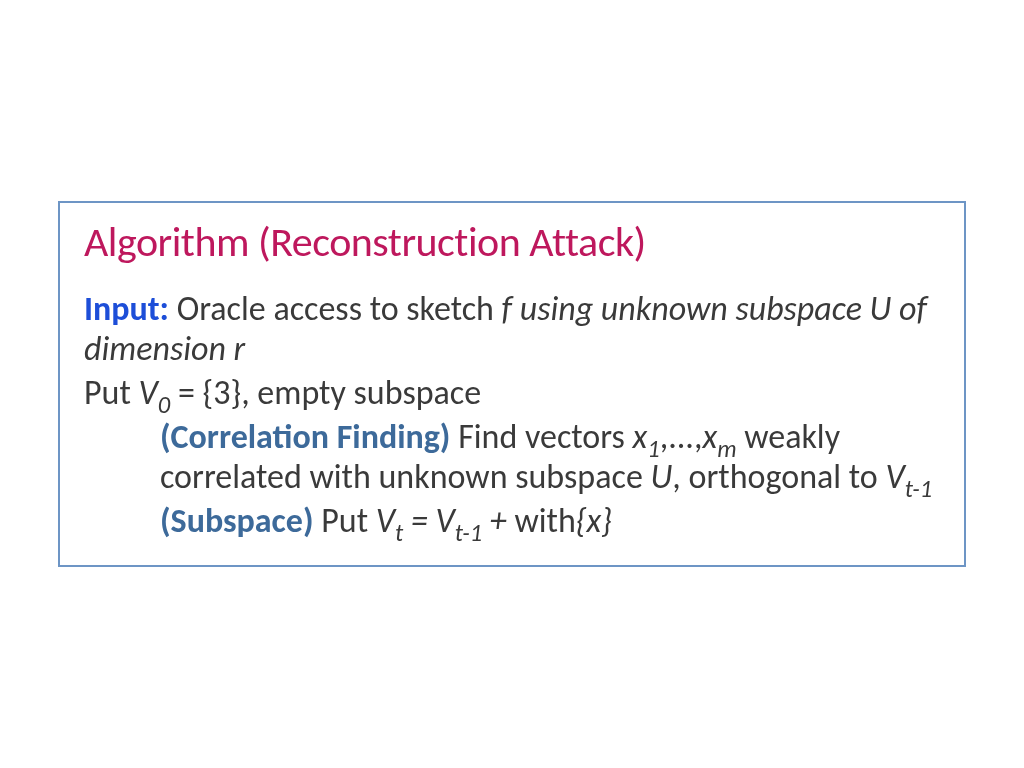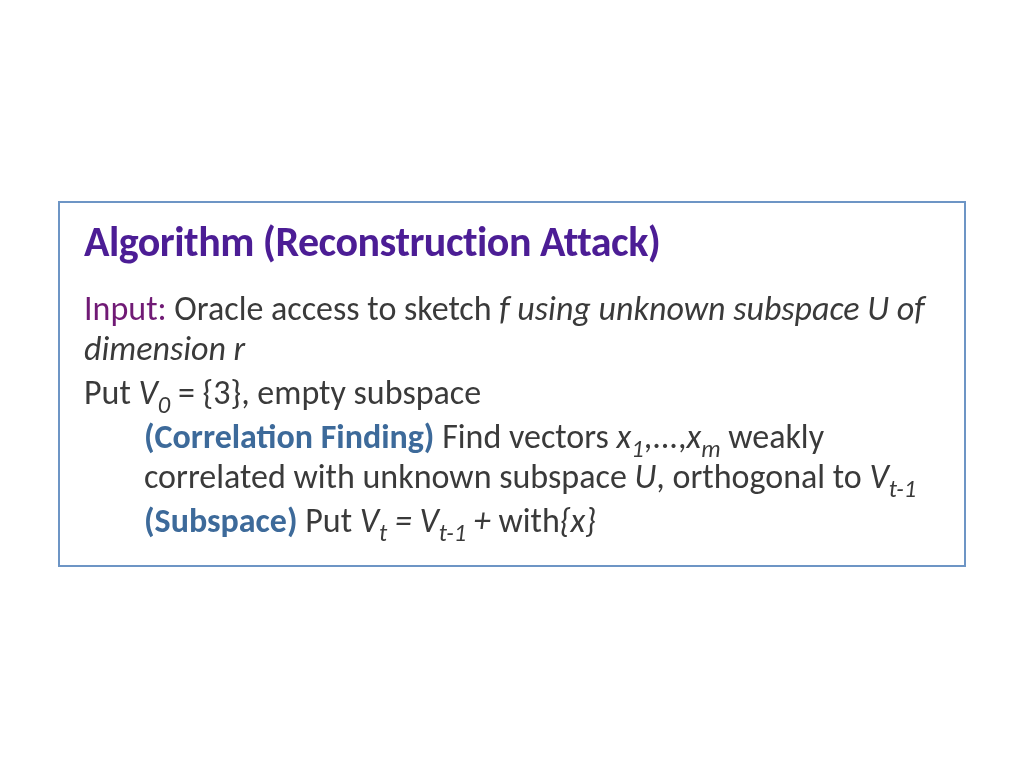--- a/index.html
+++ b/index.html
@@ -15,38 +15,38 @@
   }
   .algo-box {
     border: 2px solid #6d95c5;
     width: 908px;
     padding: 16px 24px 20px 24px;
     box-sizing: border-box;
     color: #262626;
   }
   .title {
     font-size: 42px;
-    font-weight: bold;
+    font-weight: normal;
     line-height: 1.1;
     margin-bottom: 24px;
     letter-spacing: -0.5px;
-    color: #4c1d95;
+    color: #be185d;
   }
   .line {
     font-size: 34px;
     line-height: 1.18;
     margin-bottom: 4px;
     color: #3a3a3a;
   }
   .indent {
-    margin-left: 60px;
+    margin-left: 76px;
   }
   .bold {
-    font-weight: normal;
-    color: #701a75;
+    font-weight: bold;
+    color: #1d4ed8;
     margin-top: 36px;
   }
   .italic {
     font-style: italic;
   }
   .step-label {
     font-weight: bold;
     color: #3d6a9a;
   }
   sub {

